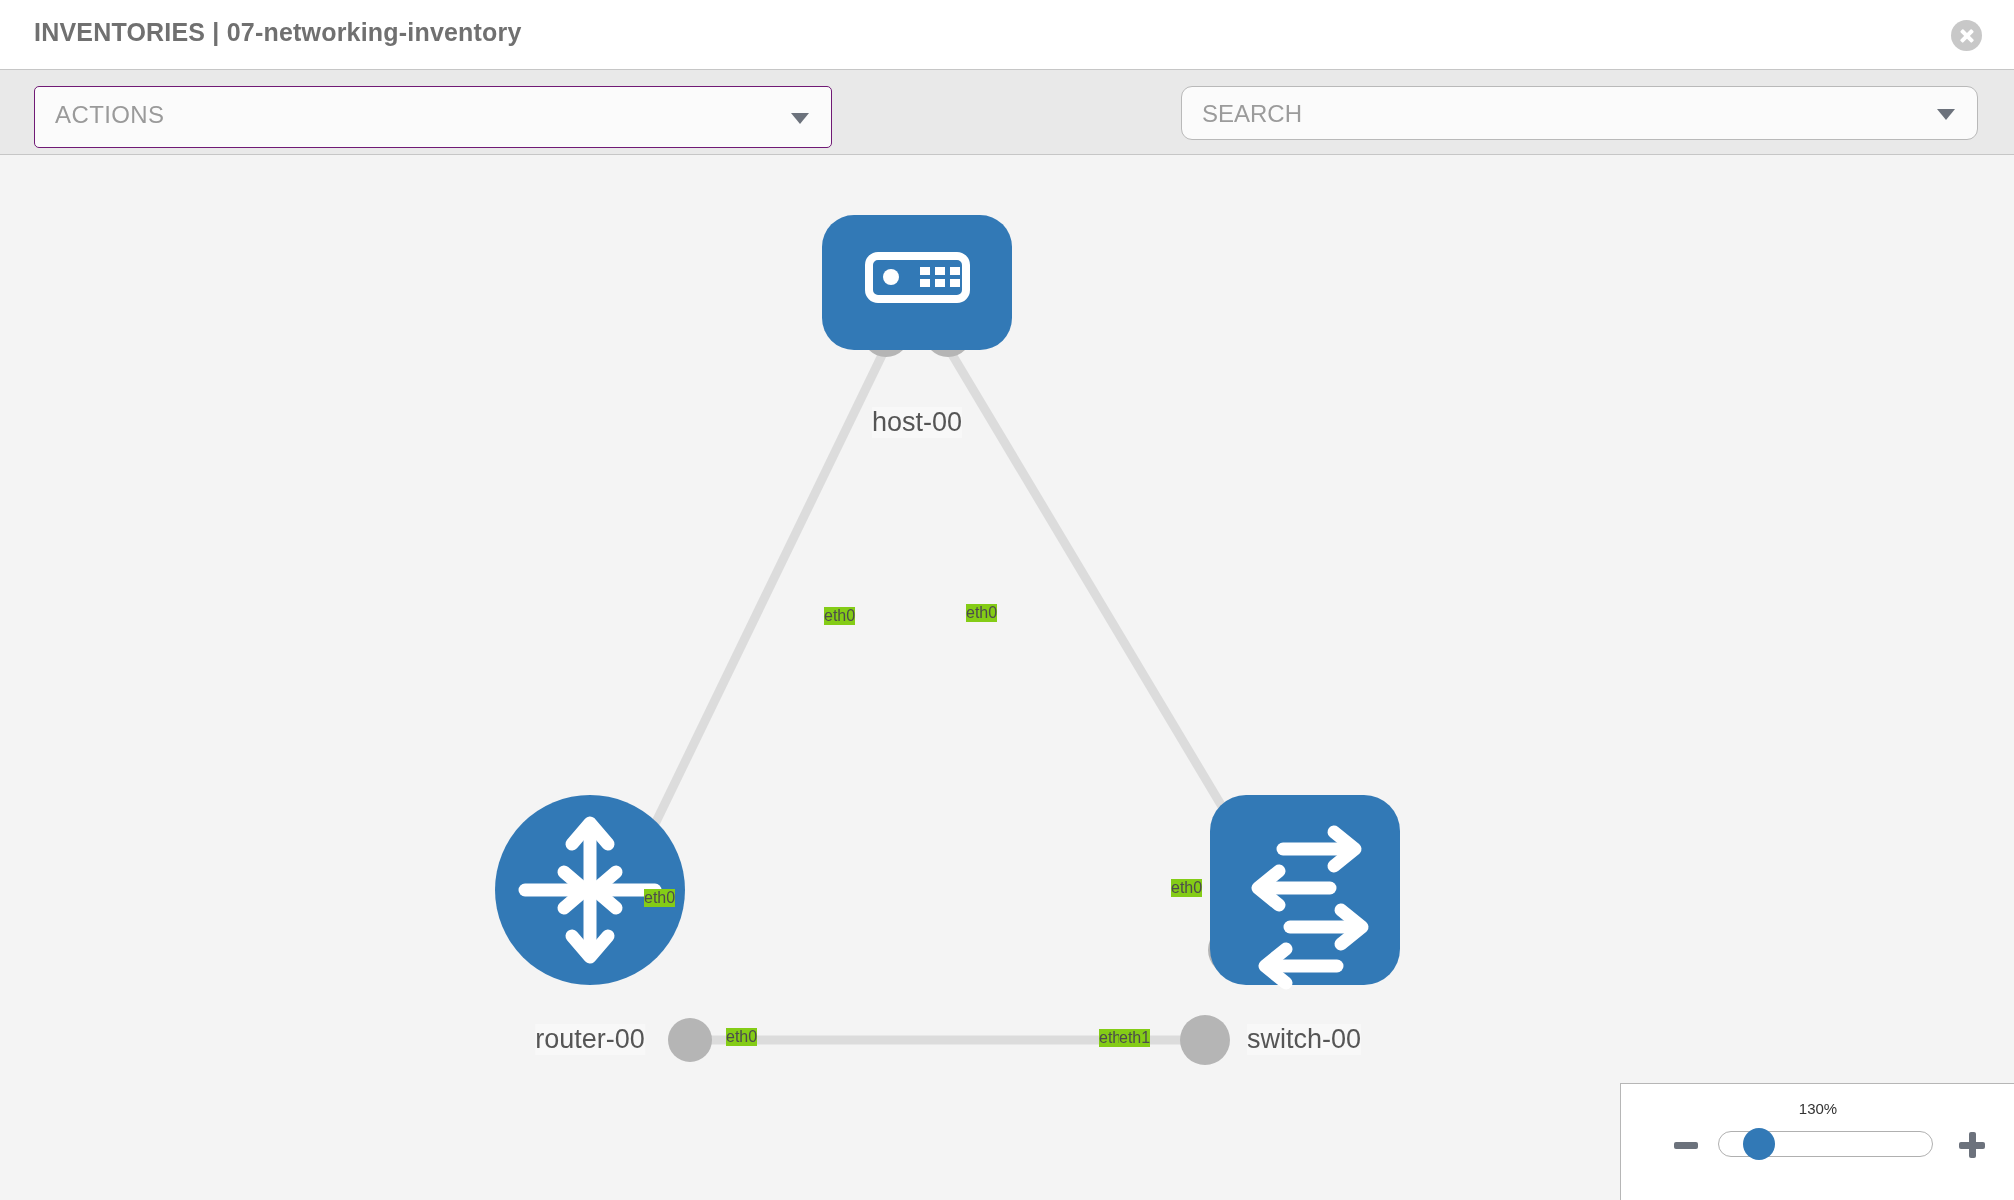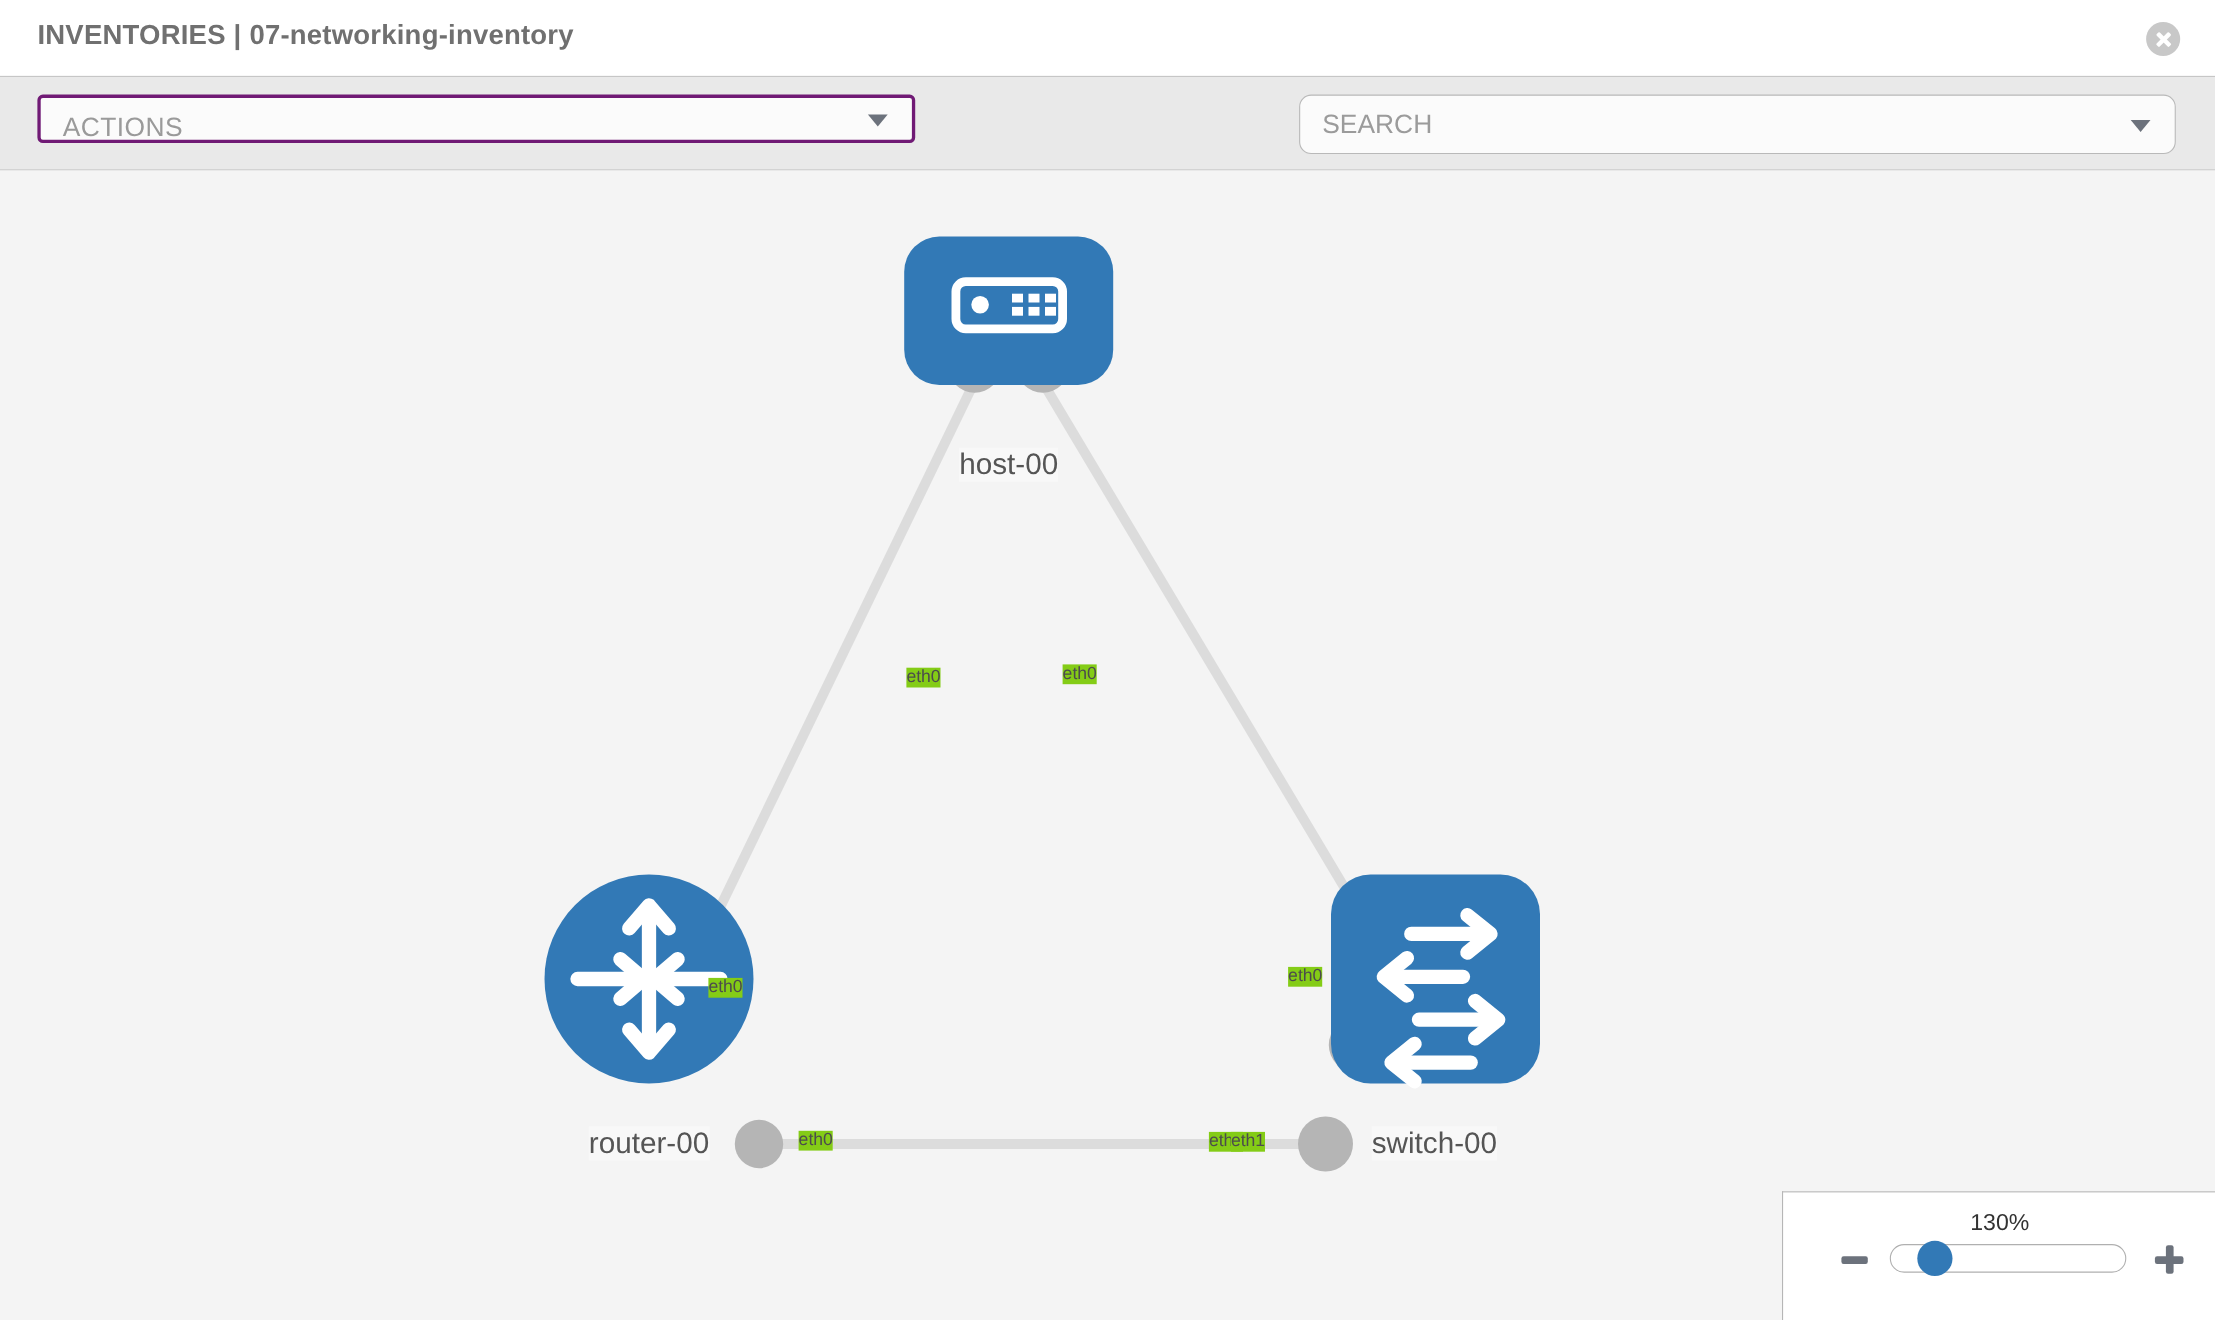--- a/index.html
+++ b/index.html
@@ -65,23 +65,23 @@
     background: #e9e9e9;
     border-top: 1px solid #c6c6c6;
     border-bottom: 1px solid #c6c6c6;
     box-sizing: border-box;
   }
   #actions-select {
     position: absolute;
     left: 34px;
     top: 16px;
     width: 798px;
-    height: 44px;
+    height: 62px;
     background: #fbfbfb;
-    border: 3px solid #701a75;
+    border: 1px solid #701a75;
     border-radius: 5px;
     box-sizing: border-box;
     cursor: pointer;
   }
   #actions-label {
     position: absolute;
     left: 20px;
     top: 14px;
     font-size: 24px;
     color: #9a9a9a;
@@ -187,21 +187,21 @@
     border-right: none;
     border-bottom: none;
     box-sizing: border-box;
   }
   #zoom-percent {
     position: absolute;
     left: 0;
     top: 16px;
     width: 394px;
     text-align: center;
-    font-size: 21px;
+    font-size: 15px;
     color: #333333;
   }
   #zoom-minus {
     position: absolute;
     left: 53px;
     top: 58px;
     width: 24px;
     height: 7px;
     background: #6c727c;
     border-radius: 2px;

